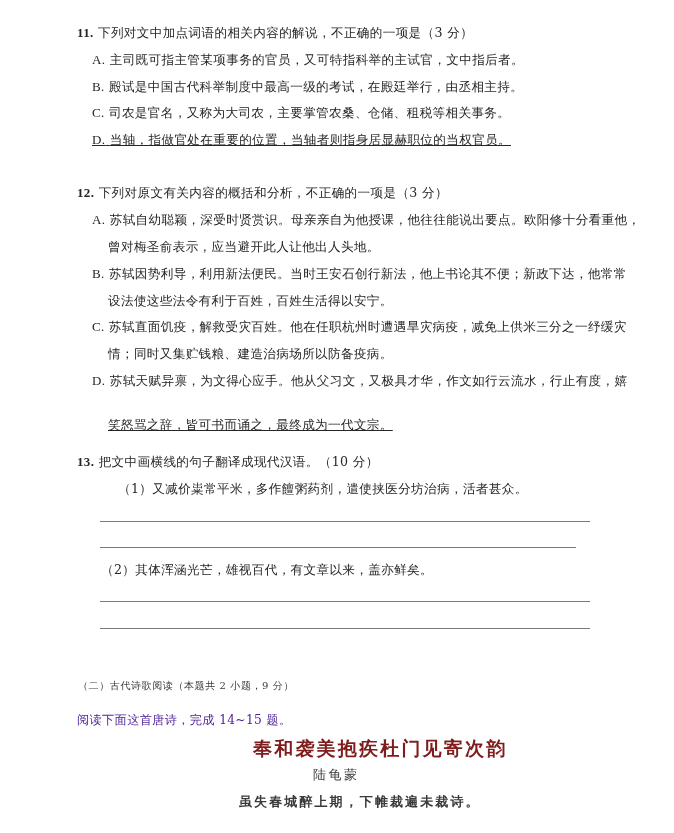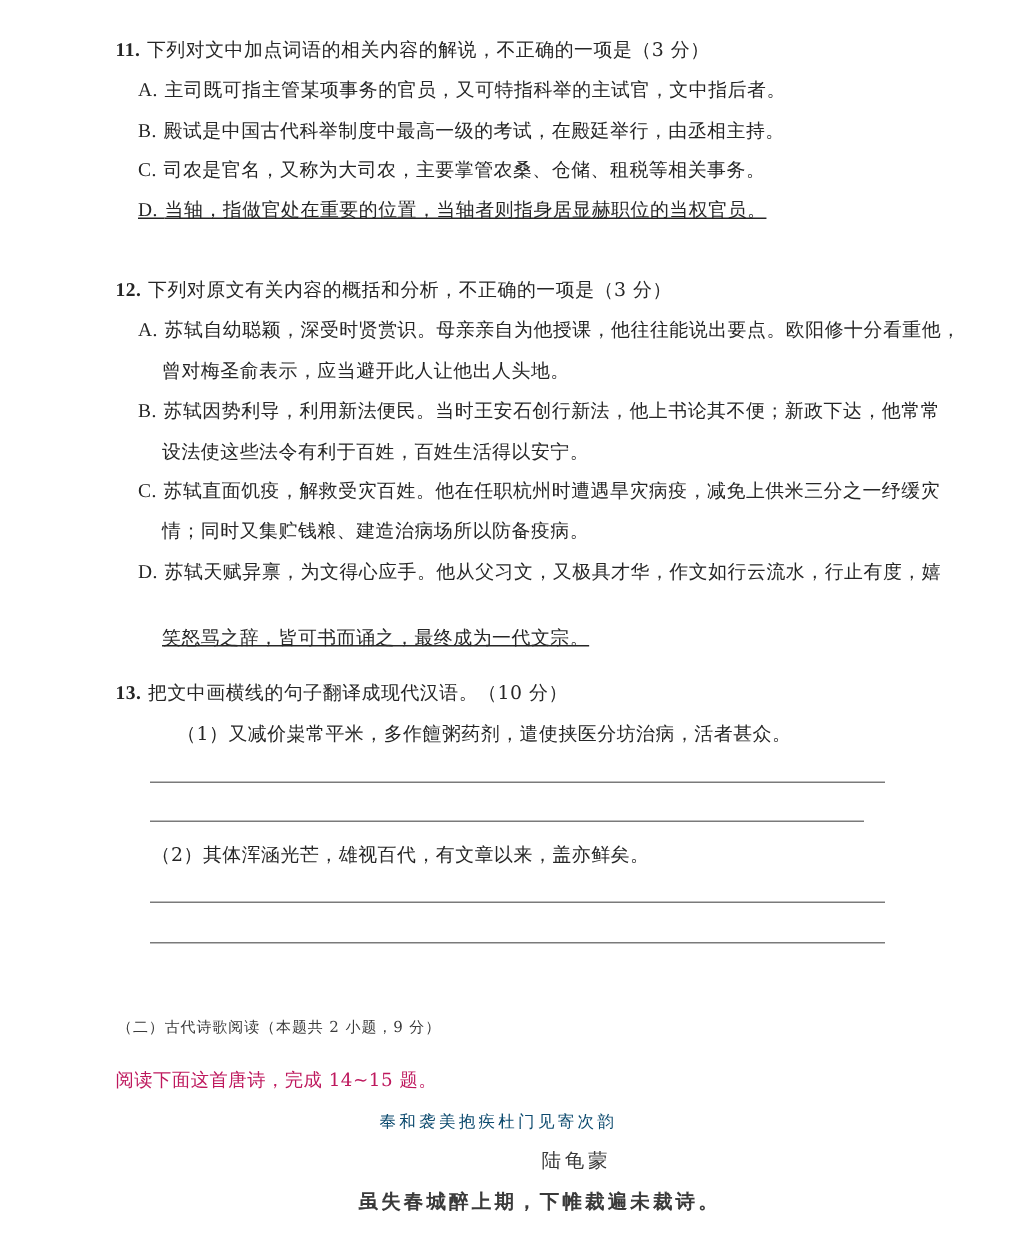--- a/index.html
+++ b/index.html
@@ -3,23 +3,23 @@
 <meta charset="utf-8">
 <style>
   html, body { margin: 0; padding: 0; background: #ffffff; }
   body { width: 674px; height: 833px; position: relative; overflow: hidden;
          font-family: "DejaVu Serif", "Liberation Serif", serif; color: #262626; }
   .line { position: absolute; white-space: nowrap; font-size: 12.6px; line-height: 18px; letter-spacing: 0.35px; }
   .qnum { font-weight: bold; font-family: "Liberation Serif", serif; font-size: 13px; }
   .opt-letter { font-family: "Liberation Serif", serif; font-size: 13px; }
   .rule { position: absolute; height: 1px; background: #7a7a7a; }
   .section { font-size: 10px; letter-spacing: 0.6px; color: #3a3a3a; }
-  .intro { font-size: 12.2px; color: #be185d; }
-  .poem-title { font-weight: normal; font-size: 11px; letter-spacing: 2.2px; color: #0c4a6e; }
-  .poem-author { font-size: 13px; letter-spacing: 2.5px; color: #3a3a3a; margin-left: 48px; }
+  .intro { font-size: 12.2px; color: #4c1d95; }
+  .poem-title { font-weight: bold; font-size: 19px; letter-spacing: 2.2px; color: #7f1d1d; }
+  .poem-author { font-size: 13px; letter-spacing: 2.5px; color: #3a3a3a; }
   .poem-line { font-size: 13px; letter-spacing: 2.1px; color: #3a3a3a; font-weight: bold; }
 </style>
 </head>
 <body>
 
 <div class="line" style="left:77px; top:24px;">
   <span class="qnum">11.</span>
   <span>下列对文中加点词语的相关内容的解说，不正确的一项是（3 分）</span>
 </div>
 <div class="line" style="left:92px; top:51px;">

